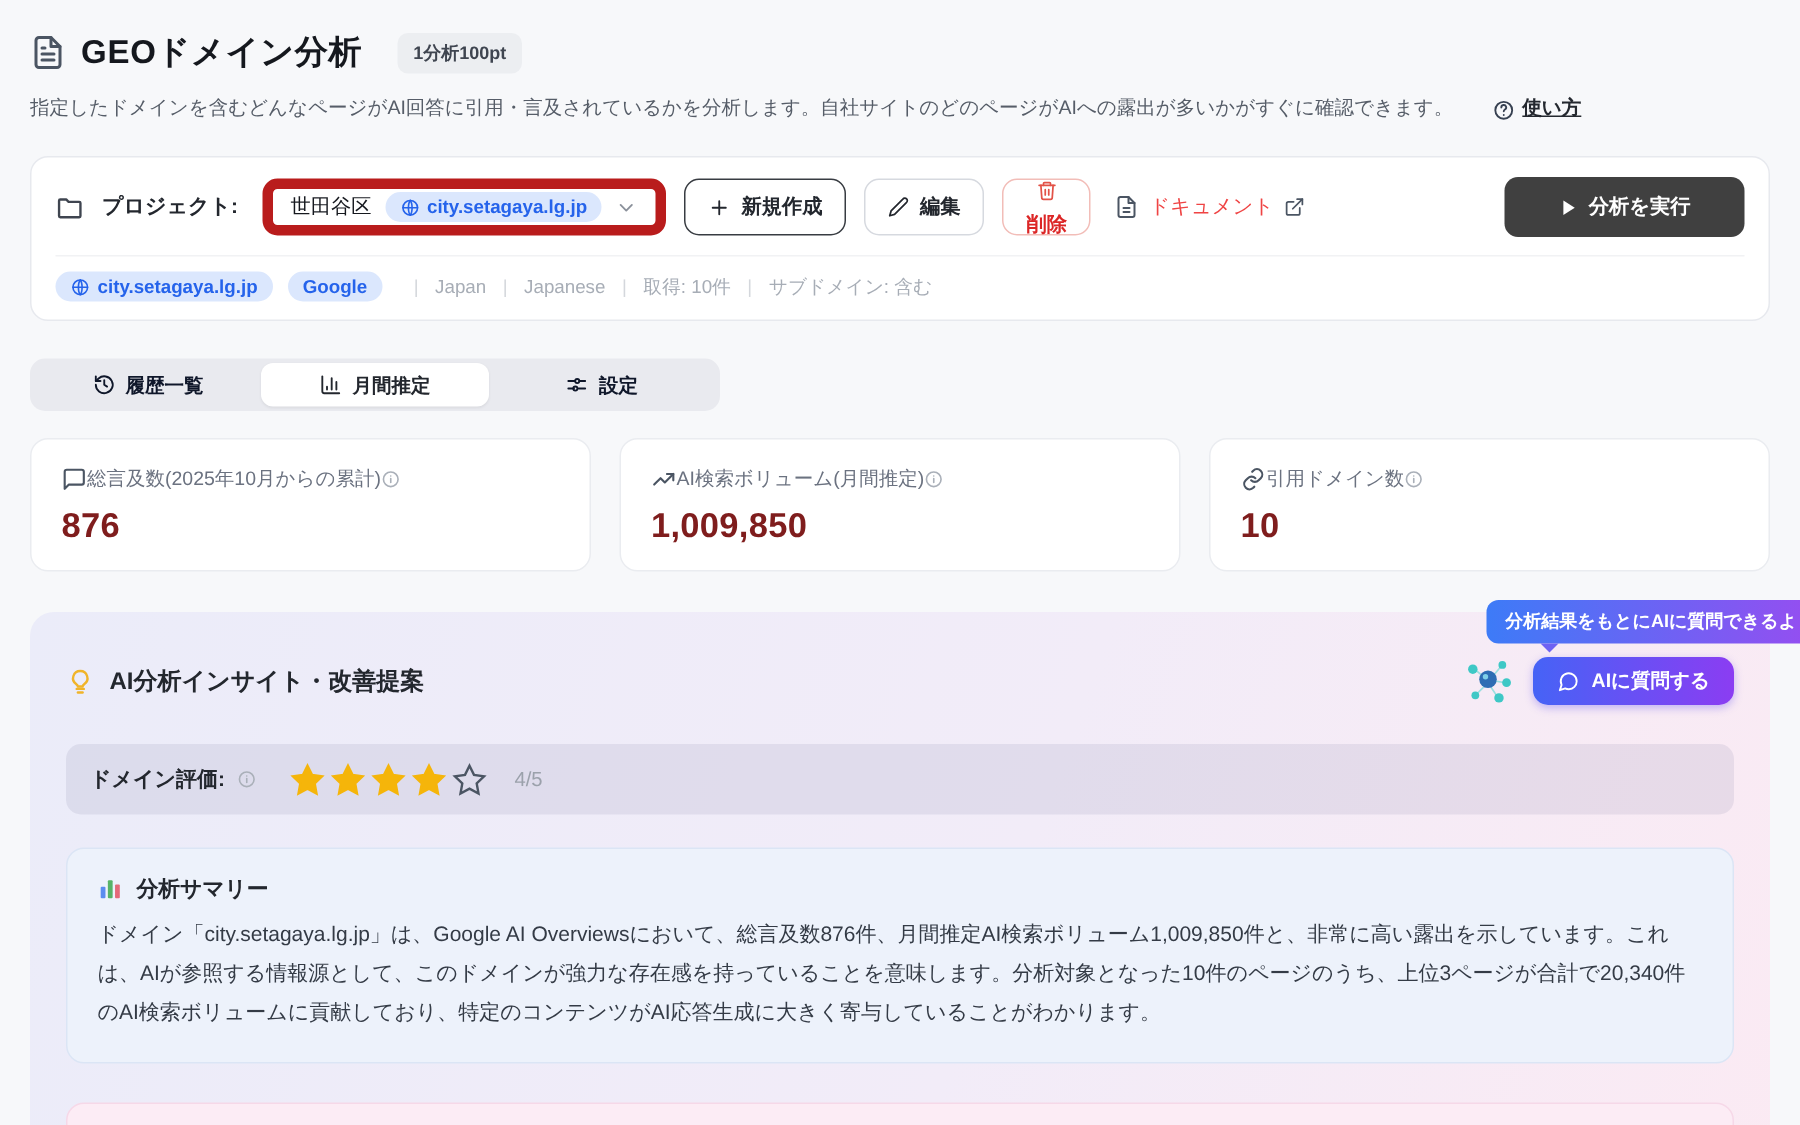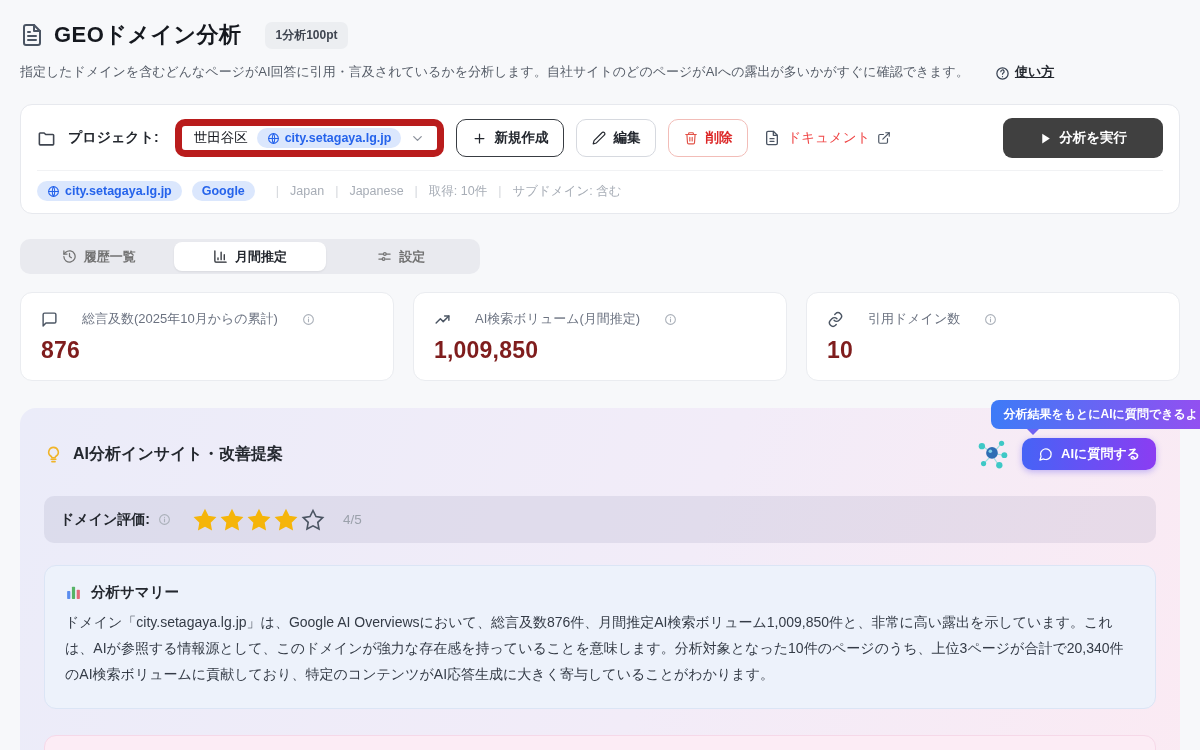--- a/index.html
+++ b/index.html
@@ -49,21 +49,21 @@
     padding:3px 10px; border-radius:999px; white-space:nowrap;
   }
   .pill .ic { color:#2563eb; }
   .chev { color:#8b919b; margin-left:auto; }
   .btn {
     display:inline-flex; align-items:center; gap:7px; height:38px; padding:0 15px;
     border-radius:10px; background:#fff; font-size:13.5px; font-weight:700; cursor:pointer;
     border:1px solid #d6d9df; color:#23272e;
   }
   .btn-new { border:1.5px solid #383c42; }
-  .btn-danger { border:1px solid #f2bdb8; color:#dc2626; }
+  .btn-danger { border:1px solid #f2bdb8; color:#dc2626;flex-direction:column; }
   .btn-danger .ic { color:#e25247; }
   .doclink {
     display:inline-flex; align-items:center; gap:7px; font-size:13.5px; color:#ef4444;
     cursor:pointer; margin-left:4px;
   }
   .doclink .ic { color:#4b5563; }
   .flex-sp { flex:1; }
   .btn-run {
     background:#404040; border:none; color:#fff; height:40px; padding:0 36px;
     border-radius:9px; font-weight:700;
@@ -77,32 +77,32 @@
   .meta-item { white-space:nowrap; }
   .meta-item::before { content:"|"; color:#d4d7dc; margin:0 11px; }
 
   
   .tabbar {
     margin-top:25px; width:460px; background:#e9eaef; border-radius:10px;
     padding:3px; display:flex;
   }
   .tab {
     flex:1; display:flex; align-items:center; justify-content:center; gap:7px;
-    height:29px; border-radius:8px; font-size:13px; font-weight:600; color:#737373;
+    height:29px; border-radius:8px; font-size:13px; font-weight:600; color:#0f172a;
     cursor:pointer;
   }
   .tab.active { background:#fff; color:#23272e; font-weight:700; box-shadow:0 1px 2px rgba(20,24,34,.08); }
 
   
   .stats-row { margin-top:18px; display:flex; gap:19px; }
   .stat-card {
     flex:1; background:#fff; border:1px solid #eaecf0; border-radius:12px;
     padding:17px 20px; height:89px;
   }
-  .stat-label { display:flex; align-items:center; gap:24px; font-size:13px; color:#6b7280; }
+  .stat-label { display:flex; align-items:center; gap:0; font-size:13px; color:#6b7280; }
   .stat-label .lead-ic { color:#4b5563; }
   .info-ic { color:#aab0b9; cursor:pointer; }
   .stat-value { margin-top:9px; font-size:23px; font-weight:700; color:#7f1d1d; letter-spacing:.2px; }
 
   
   .ai-panel {
     margin-top:27px; border-radius:16px; padding:28px 24px 40px; position:relative;
     background:linear-gradient(110deg,#ebecf9 0%,#f2ecf8 55%,#fbeaf3 100%);
     height:420px;
   }

